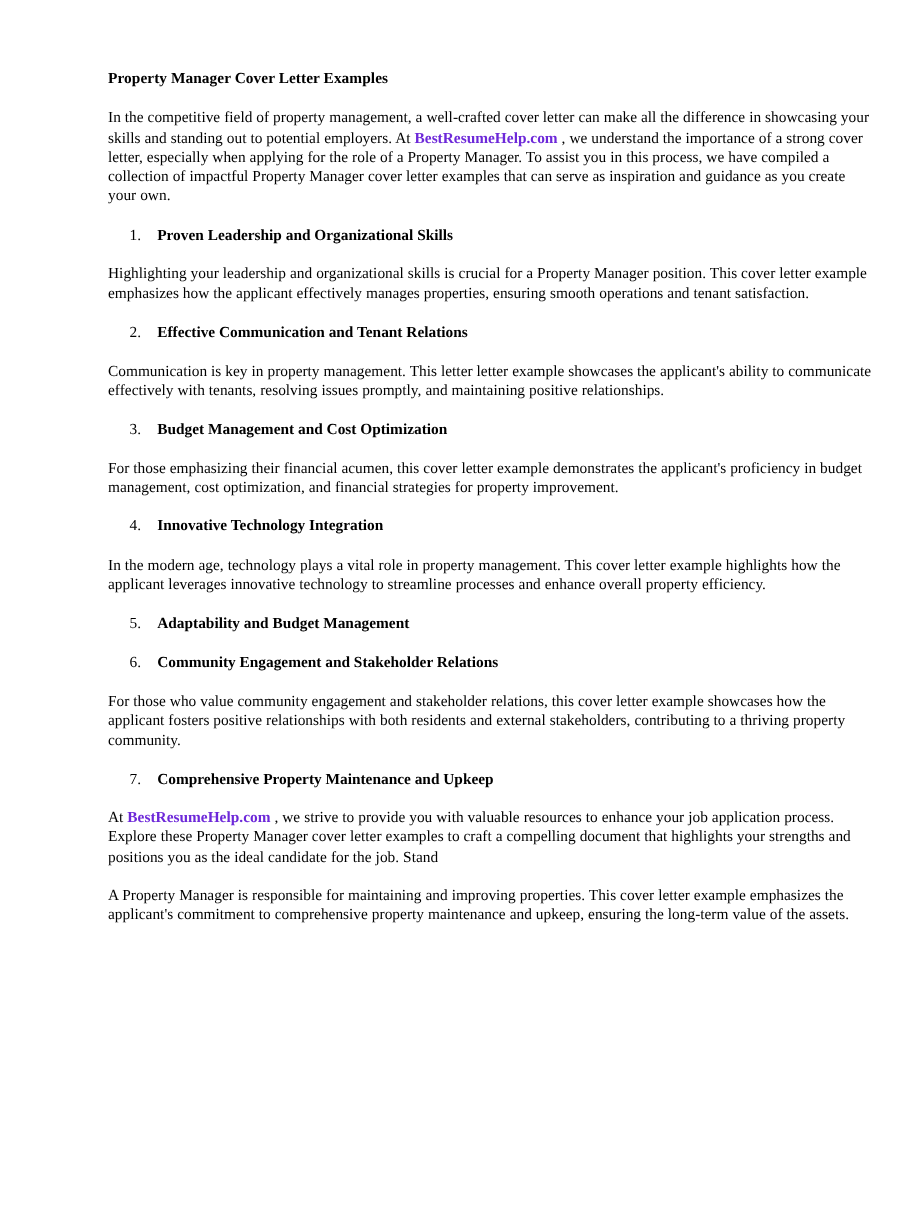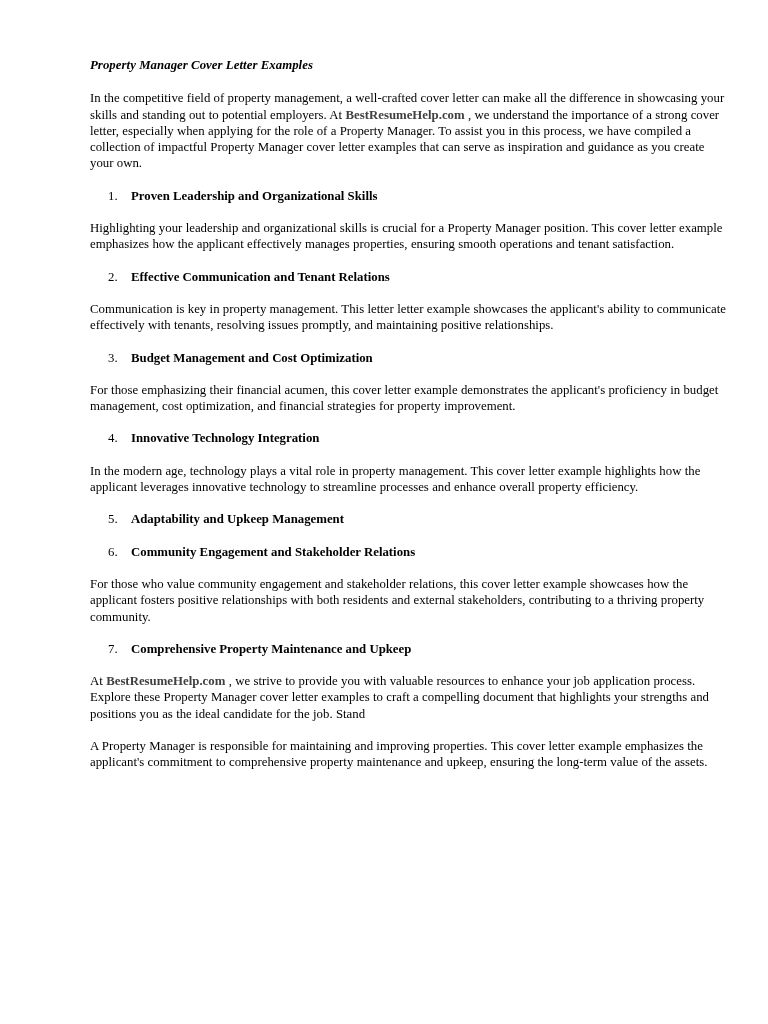--- a/index.html
+++ b/index.html
@@ -30,34 +30,33 @@
   .doc-body {
     width: 636px;
   }
 
   .doc-title {
     font-size: 12.8px;
     font-weight: bold;
     line-height: 16.3px;
     margin: 0 0 17px 0;
     letter-spacing: 0.05px;
-    font-style: italic;
   }
 
   p.para {
     font-size: 12.8px;
     line-height: 16.3px;
     margin: 0 0 16px 0;
     text-align: left;
     letter-spacing: 0.01px;
     word-spacing: 0.1px;
   }
 
   .link {
-    color: #404040;
+    color: #6d28d9;
     font-weight: bold;
     text-decoration: none;
   }
 
   ol.numbered {
     list-style: none;
     margin: 0 0 16px 0;
     padding: 0;
     counter-reset: none;
   }
@@ -135,21 +134,21 @@
           <span class="heading-text">Innovative Technology Integration</span>
         </li>
       </ol>
     </div>
     <p class="para">In the modern age, technology plays a vital role in property management. This cover letter example highlights how the applicant leverages innovative technology to streamline processes and enhance overall property efficiency.</p>
 
     <div class="list-block">
       <ol class="numbered">
         <li>
           <span class="num">5.</span>
-          <span class="heading-text">Adaptability and Upkeep Management</span>
+          <span class="heading-text">Adaptability and Budget Management</span>
         </li>
       </ol>
     </div>
 
     <div class="list-block">
       <ol class="numbered">
         <li>
           <span class="num">6.</span>
           <span class="heading-text">Community Engagement and Stakeholder Relations</span>
         </li>

